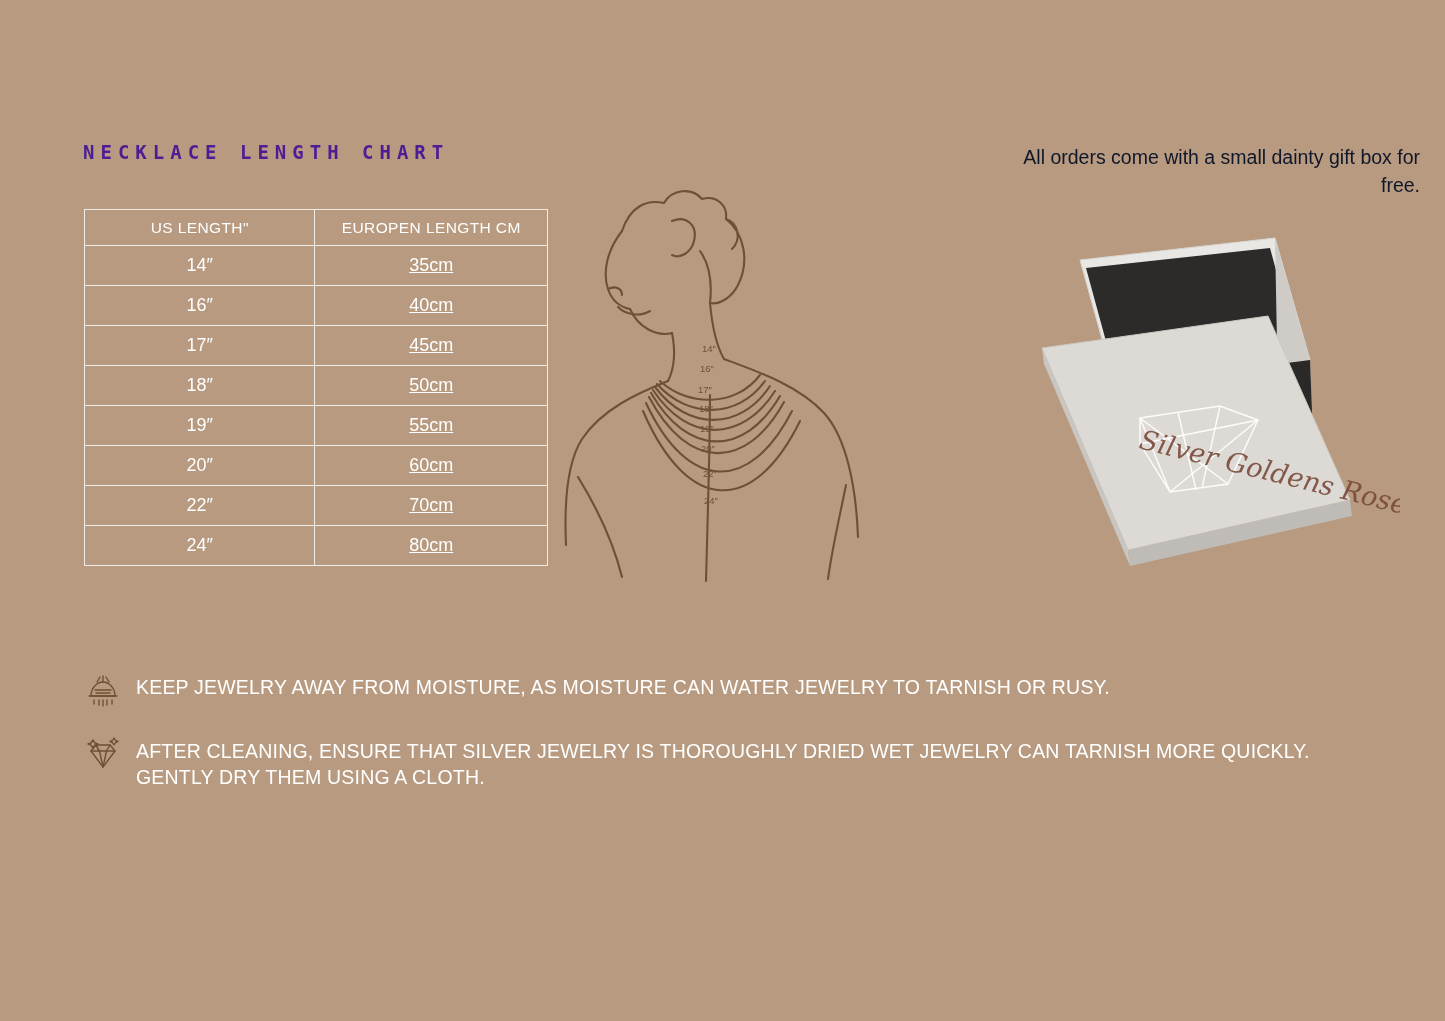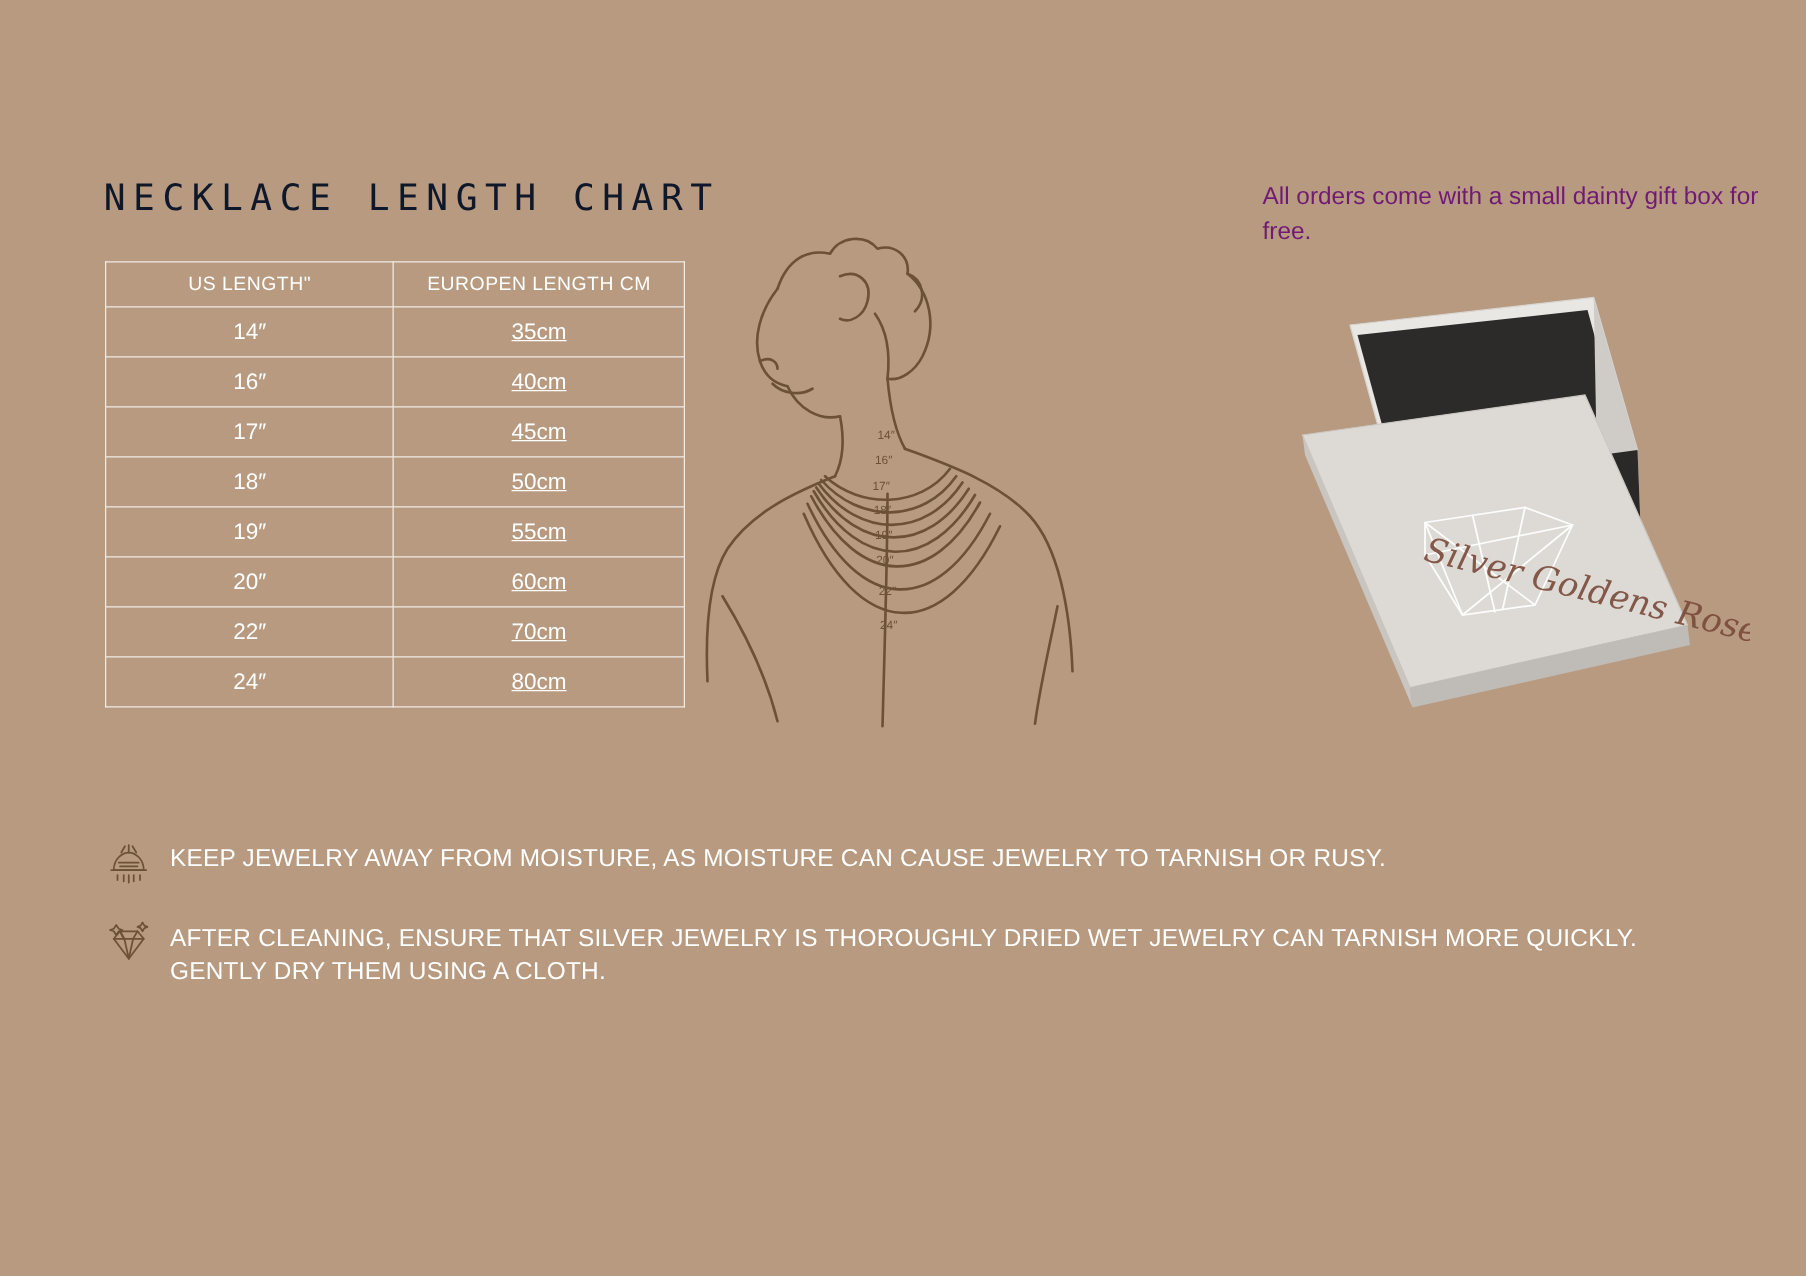--- a/index.html
+++ b/index.html
@@ -14,24 +14,24 @@
     overflow: hidden;
     position: relative;
   }
 
   
   .chart-title {
     position: absolute;
     left: 83px;
     top: 141px;
     font-family: "DejaVu Sans Mono", monospace;
-    font-size: 29px;
+    font-size: 19px;
     letter-spacing: 6px;
-    color: #0f172a;
-    font-weight: 400;
+    color: #4c1d95;
+    font-weight: 700;
   }
 
   
   .size-table {
     position: absolute;
     left: 84px;
     top: 209px;
     width: 464px;
     border-collapse: collapse;
   }
@@ -81,22 +81,22 @@
     font-family: "Liberation Sans", sans-serif;
     text-align: left;
   }
 
   
   .gift-text {
     position: absolute;
     left: 1010px;
     top: 143px;
     width: 410px;
-    text-align: left;
-    color: #701a75;
+    text-align: right;
+    color: #0f172a;
     font-size: 19.5px;
     line-height: 1.45;
   }
   .giftbox {
     position: absolute;
     left: 1020px;
     top: 220px;
     width: 380px;
     height: 360px;
   }
@@ -264,21 +264,21 @@
   <div class="care-row">
     <div class="care-icon">
       <svg width="40" height="40" viewBox="0 0 40 40" fill="none" stroke="#6d5136" stroke-width="1.4" stroke-linecap="round" stroke-linejoin="round">
         <path d="M8 26 C 8 18, 14 12, 20 12 C 26 12, 32 18, 32 26 Z"></path>
         <path d="M6 26 H 34"></path>
         <path d="M11 30 v4 M16 30 v5 M20 30 v6 M24 30 v5 M29 30 v4"></path>
         <path d="M14 12 l3 -5 M20 12 v-6 M26 12 l-3 -5"></path>
         <path d="M12 20 h16 M13 23 h14"></path>
       </svg>
     </div>
-    <div class="care-text">KEEP JEWELRY AWAY FROM MOISTURE, AS MOISTURE CAN CAUSE JEWELRY TO TARNISH OR RUSY.</div>
+    <div class="care-text">KEEP JEWELRY AWAY FROM MOISTURE, AS MOISTURE CAN WATER JEWELRY TO TARNISH OR RUSY.</div>
   </div>
 
 
 
 
   <div class="care-row">
     <div class="care-icon">
       <svg width="40" height="40" viewBox="0 0 40 40" fill="none" stroke="#6d5136" stroke-width="1.4" stroke-linecap="round" stroke-linejoin="round">
         <polygon points="8,17 13,11 27,11 32,17 20,33"></polygon>
         <path d="M8 17 h24"></path>

